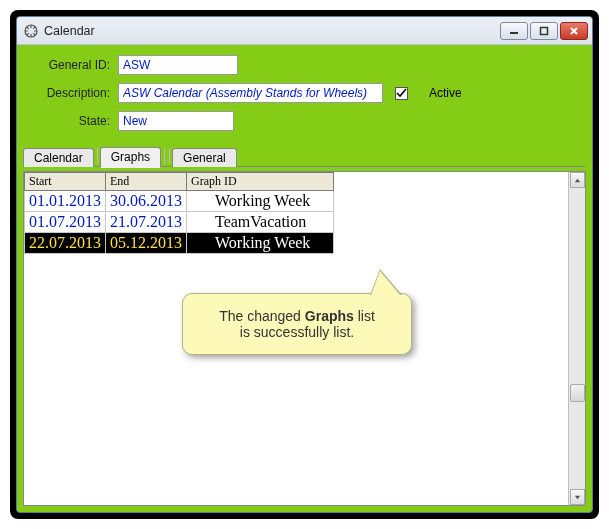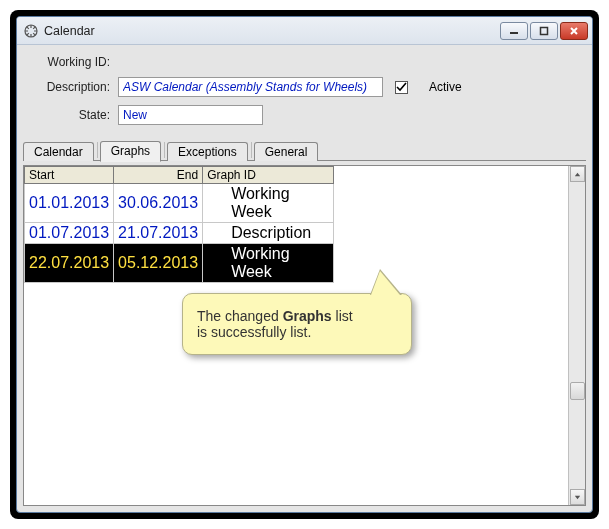--- a/index.html
+++ b/index.html
@@ -14,21 +14,21 @@
     width: 589px;
     height: 509px;
     background: #000;
     border-radius: 8px;
     padding: 6px;
     position: relative;
   }
   .window {
     width: 100%;
     height: 100%;
-    background: #e5e5e5;
+    background: #84cc16;
     border: 1px solid #5a7aa0;
     border-radius: 4px;
     overflow: hidden;
     display: flex;
     flex-direction: column;
   }
   .titlebar {
     height: 28px;
     background: linear-gradient(to bottom, #ecf0f5 0%, #dde4ed 100%);
     border-bottom: 1px solid #b8c4d4;
@@ -80,21 +80,21 @@
     border:1px solid #999;
     background:#fff;
     height:20px;
     padding:1px 4px;
     font-family:inherit;
     font-size:12px;
     color:#0018c0;
   }
   .text-input.id { width:120px; }
   .text-input.desc { width:265px;font-style:italic; }
-  .text-input.state { width:145px; }
+  .text-input.state { width:116px; }
   .chkwrap { display:flex;align-items:center;margin-left:12px; gap:21px; cursor:pointer;}
   .chkbox {
     width:13px;height:13px;border:1px solid #555;background:#fff;
     display:flex;align-items:center;justify-content:center;
   }
   .chkbox svg{width:11px;height:11px;}
 
   .tabs {
     display:flex;
     align-items:flex-end;
@@ -135,20 +135,21 @@
     margin:4px 6px 6px 6px;
     border:1px solid #888;
     background:#fff;
     position:relative;
     display:flex;
   }
   .grid {
     flex:1;
     overflow:hidden;
     position:relative;
+    font-family:Liberation Serif, serif;
   }
   table.data {
     border-collapse:collapse;
     width:310px;
   }
   table.data th {
     background:#ece9d8;
     border:1px solid #7a7a7a;
     font-weight:normal;
     text-align:left;
@@ -199,21 +200,21 @@
   .callout {
     position:absolute;
     left:172px;
     top:283px;
     width:230px;
     background:#fdf9b9;
     border:1px solid #b5b38a;
     border-radius:10px;
     box-shadow:3px 3px 6px rgba(0,0,0,.35);
     padding:14px 14px;
-    text-align:left;
+    text-align:center;
     font-size:14px;
     color:#333;
     z-index:10;
   }
   .callout .tail {
     position:absolute;
     top:-24px;
     right:40px;
     width:0;height:0;
   }
@@ -263,21 +264,22 @@
         <div class="winbtn close">
           <svg viewBox="0 0 10 10">
               <path d="M2 2l6 6M8 2l-6 6" stroke="#fff" stroke-width="2"></path>
             </svg>
         </div>
       </div>
     </div>
 
     <div class="form-area">
       <div class="form-row">
-        <div class="form-label">Working ID:</div>
+        <div class="form-label">General ID:</div>
+        <input class="text-input id" value="ASW" style="">
       </div>
       <div class="form-row">
         <div class="form-label">Description:</div>
         <input class="text-input desc" value="ASW Calendar (Assembly Stands for Wheels)" style="">
         <label class="chkwrap">
           <span class="chkbox">
             <svg viewBox="0 0 11 11">
                 <path d="M1 5l3 3 6-7" stroke="#000" stroke-width="1.6" fill="none"></path>
               </svg>
           </span>
@@ -288,45 +290,44 @@
         <div class="form-label">State:</div>
         <input class="text-input state" value="New" style="">
       </div>
     </div>
 
     <div class="tabs" id="tabs">
         <div class="tab">Calendar</div>
         <div class="tab-sep"></div>
         <div class="tab active">Graphs</div>
         <div class="tab-sep"></div>
-        <div class="tab">Exceptions</div>
         <div class="tab-sep"></div>
         <div class="tab">General</div>
       </div>
 
     <div class="gridwrap">
       <div class="grid">
         <table class="data" id="datatable">
           <thead>
               <tr id="theadrow">
                 <th style="width: 80px;">Start</th>
-                <th style="width: 80px; text-align: right;">End</th>
+                <th style="width: 80px;">End</th>
                 <th style="width: 150px;">Graph ID</th>
               </tr>
             </thead>
           <tbody id="tbody">
               <tr>
                 <td class="start">01.01.2013</td>
                 <td class="end">30.06.2013</td>
                 <td class="graphid">Working Week</td>
               </tr>
               <tr>
                 <td class="start">01.07.2013</td>
                 <td class="end">21.07.2013</td>
-                <td class="graphid">Description</td>
+                <td class="graphid">TeamVacation</td>
               </tr>
               <tr class="selected">
                 <td class="start">22.07.2013</td>
                 <td class="end">05.12.2013</td>
                 <td class="graphid">Working Week</td>
               </tr>
             </tbody>
         </table>
       </div>
       <div class="vscroll">

